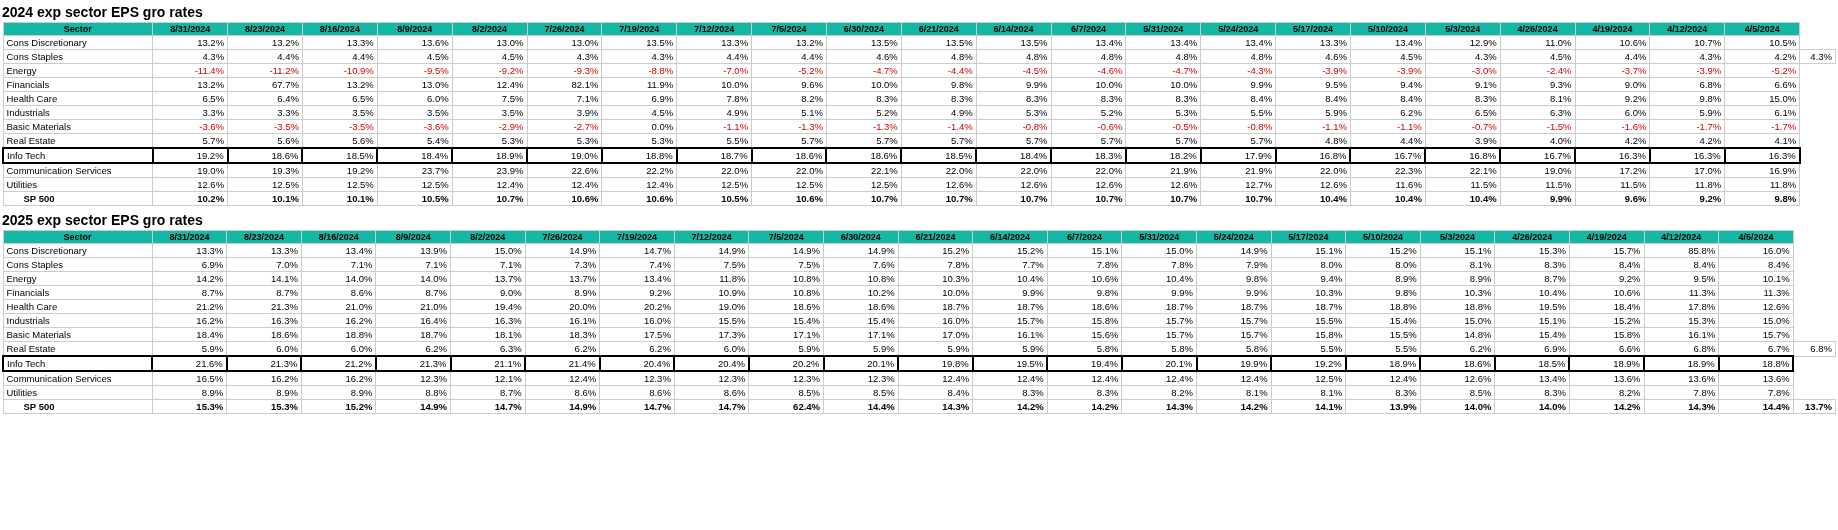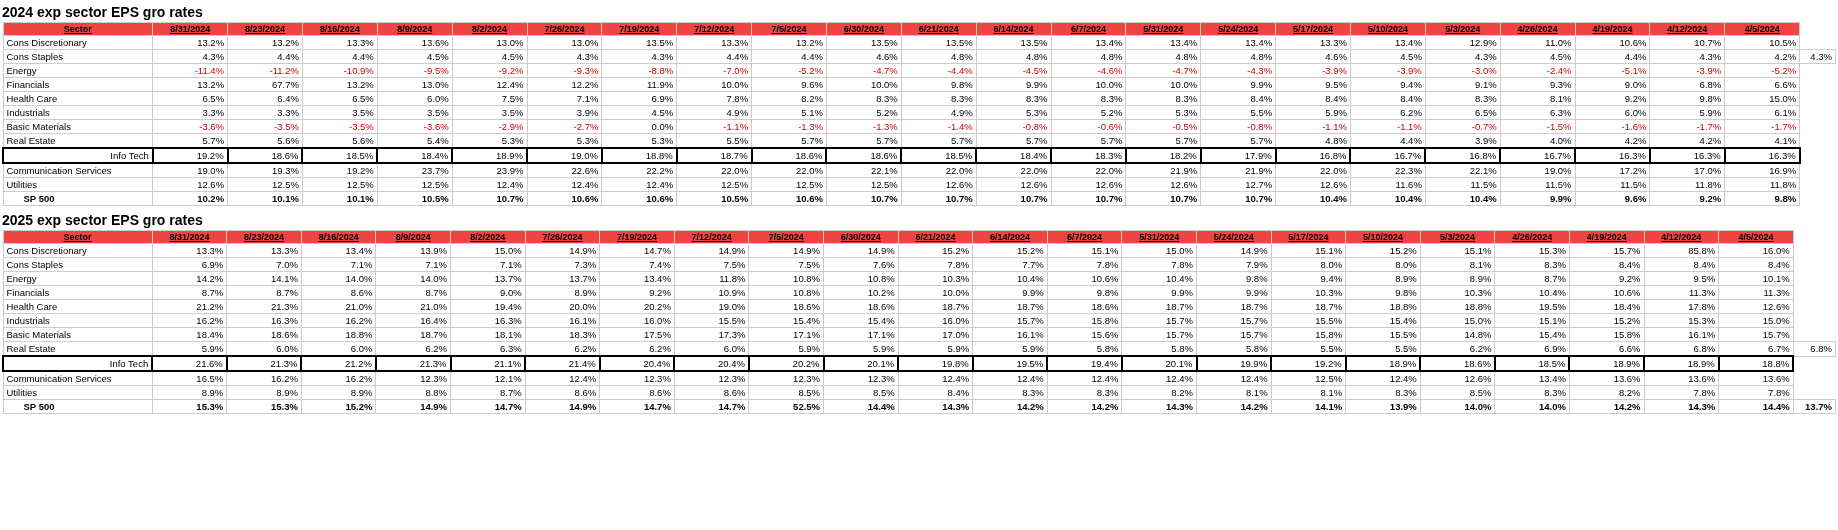--- a/index.html
+++ b/index.html
@@ -25,35 +25,33 @@
       margin-bottom: 6px;
     }
     th, td {
       border: 1px solid #ccc;
       padding: 1px 3px;
       text-align: right;
       white-space: nowrap;
       font-size: 9.5px;
     }
     th {
-      background: #ef4444;
+      background: #14b8a6;
       font-weight: bold;
       text-align: center;
-      text-decoration: underline;
     }
     td.sector-col {
       text-align: left;
       font-weight: normal;
     }
     tr.sp500-row td {
       font-weight: bold;
     }
     tr.info-tech-row td {
       border: 2px solid #000;
-      text-align: right;
     }
     .lseg {
       font-style: italic;
       font-size: 10px;
       margin-top: 4px;
     }
     .header-row th {
       font-weight: bold;
       font-size: 9px;
     }
@@ -162,32 +160,32 @@
             <td style="color: rgb(204, 0, 0);">-4.7%</td>
             <td style="color: rgb(204, 0, 0);">-4.4%</td>
             <td style="color: rgb(204, 0, 0);">-4.5%</td>
             <td style="color: rgb(204, 0, 0);">-4.6%</td>
             <td style="color: rgb(204, 0, 0);">-4.7%</td>
             <td style="color: rgb(204, 0, 0);">-4.3%</td>
             <td style="color: rgb(204, 0, 0);">-3.9%</td>
             <td style="color: rgb(204, 0, 0);">-3.9%</td>
             <td style="color: rgb(204, 0, 0);">-3.0%</td>
             <td style="color: rgb(204, 0, 0);">-2.4%</td>
-            <td style="color: rgb(204, 0, 0);">-5.1%</td>
+            <td style="color: rgb(204, 0, 0);">-3.7%</td>
             <td style="color: rgb(204, 0, 0);">-3.9%</td>
             <td style="color: rgb(204, 0, 0);">-5.2%</td>
           </tr>
           <tr>
             <td class="sector-col">Financials</td>
             <td>13.2%</td>
             <td>67.7%</td>
             <td>13.2%</td>
             <td>13.0%</td>
             <td>12.4%</td>
-            <td>12.2%</td>
+            <td>82.1%</td>
             <td>11.9%</td>
             <td>10.0%</td>
             <td>9.6%</td>
             <td>10.0%</td>
             <td>9.8%</td>
             <td>9.9%</td>
             <td>10.0%</td>
             <td>10.0%</td>
             <td>9.9%</td>
             <td>9.5%</td>
@@ -709,21 +707,21 @@
           <tr class="sp500-row">
             <td class="sector-col" style="font-weight: bold; padding-left: 20px;">SP 500</td>
             <td style="font-weight: bold;">15.3%</td>
             <td style="font-weight: bold;">15.3%</td>
             <td style="font-weight: bold;">15.2%</td>
             <td style="font-weight: bold;">14.9%</td>
             <td style="font-weight: bold;">14.7%</td>
             <td style="font-weight: bold;">14.9%</td>
             <td style="font-weight: bold;">14.7%</td>
             <td style="font-weight: bold;">14.7%</td>
-            <td style="font-weight: bold;">52.5%</td>
+            <td style="font-weight: bold;">62.4%</td>
             <td style="font-weight: bold;">14.4%</td>
             <td style="font-weight: bold;">14.3%</td>
             <td style="font-weight: bold;">14.2%</td>
             <td style="font-weight: bold;">14.2%</td>
             <td style="font-weight: bold;">14.3%</td>
             <td style="font-weight: bold;">14.2%</td>
             <td style="font-weight: bold;">14.1%</td>
             <td style="font-weight: bold;">13.9%</td>
             <td style="font-weight: bold;">14.0%</td>
             <td style="font-weight: bold;">14.0%</td>

